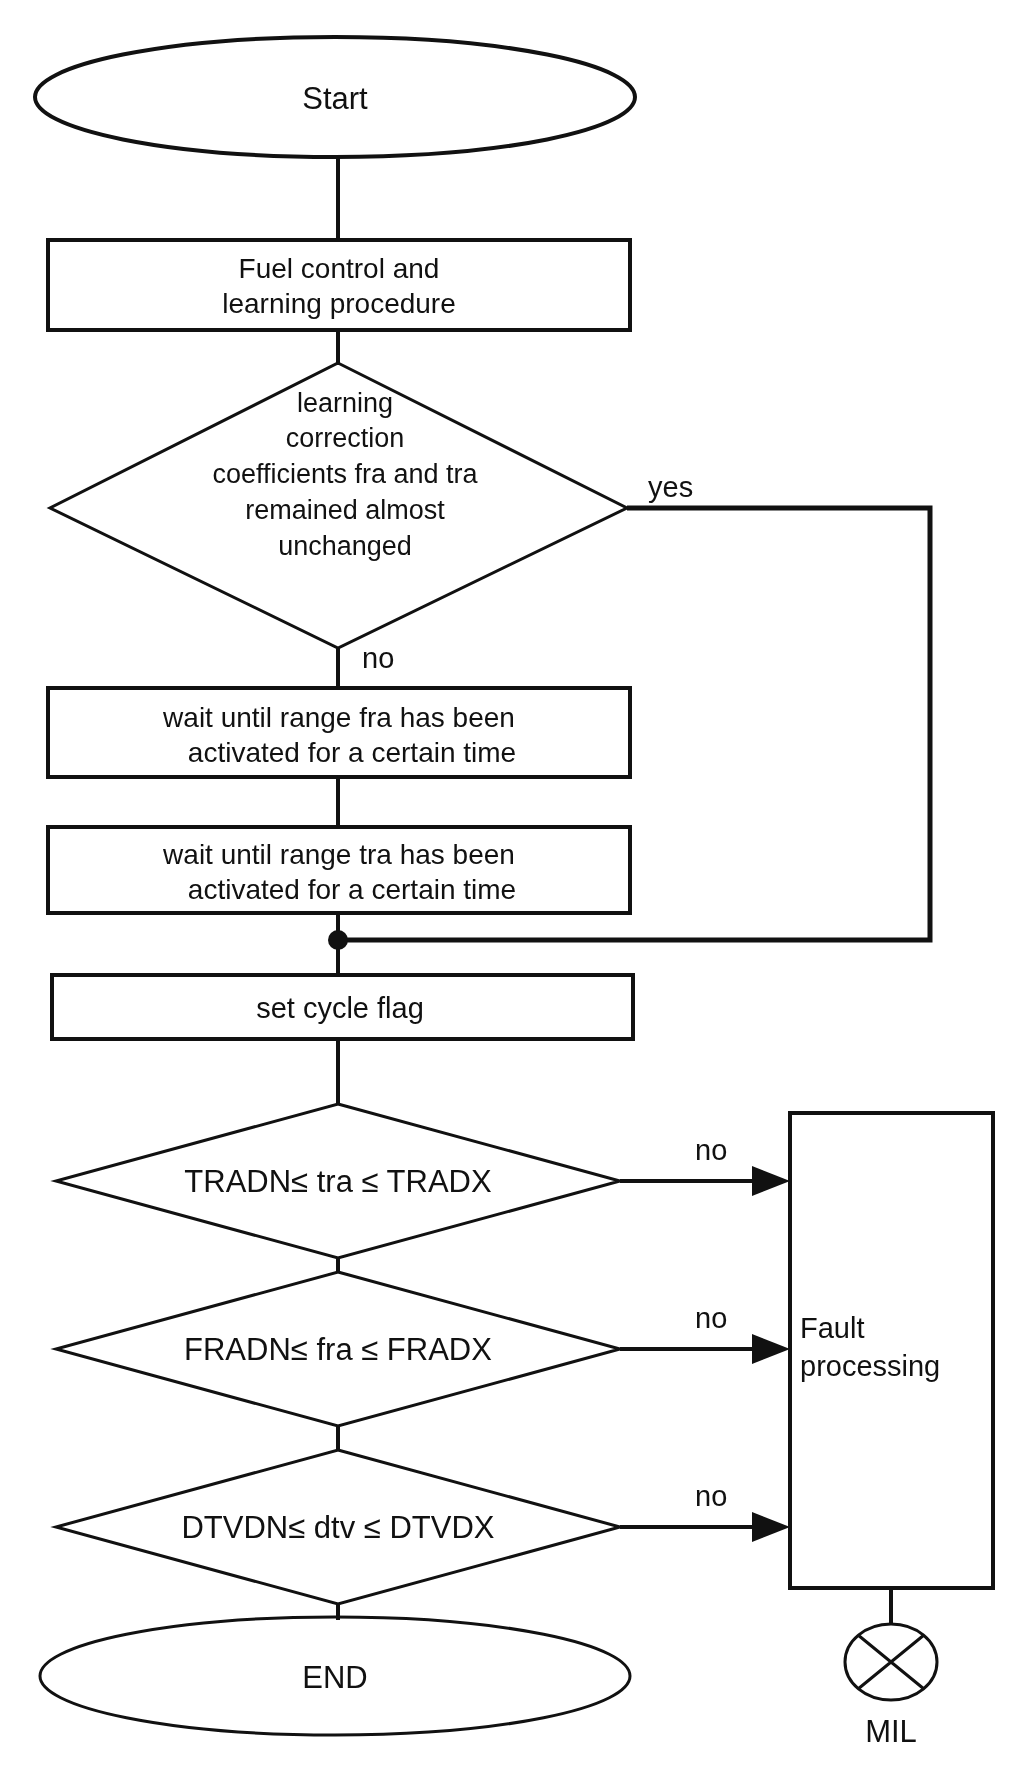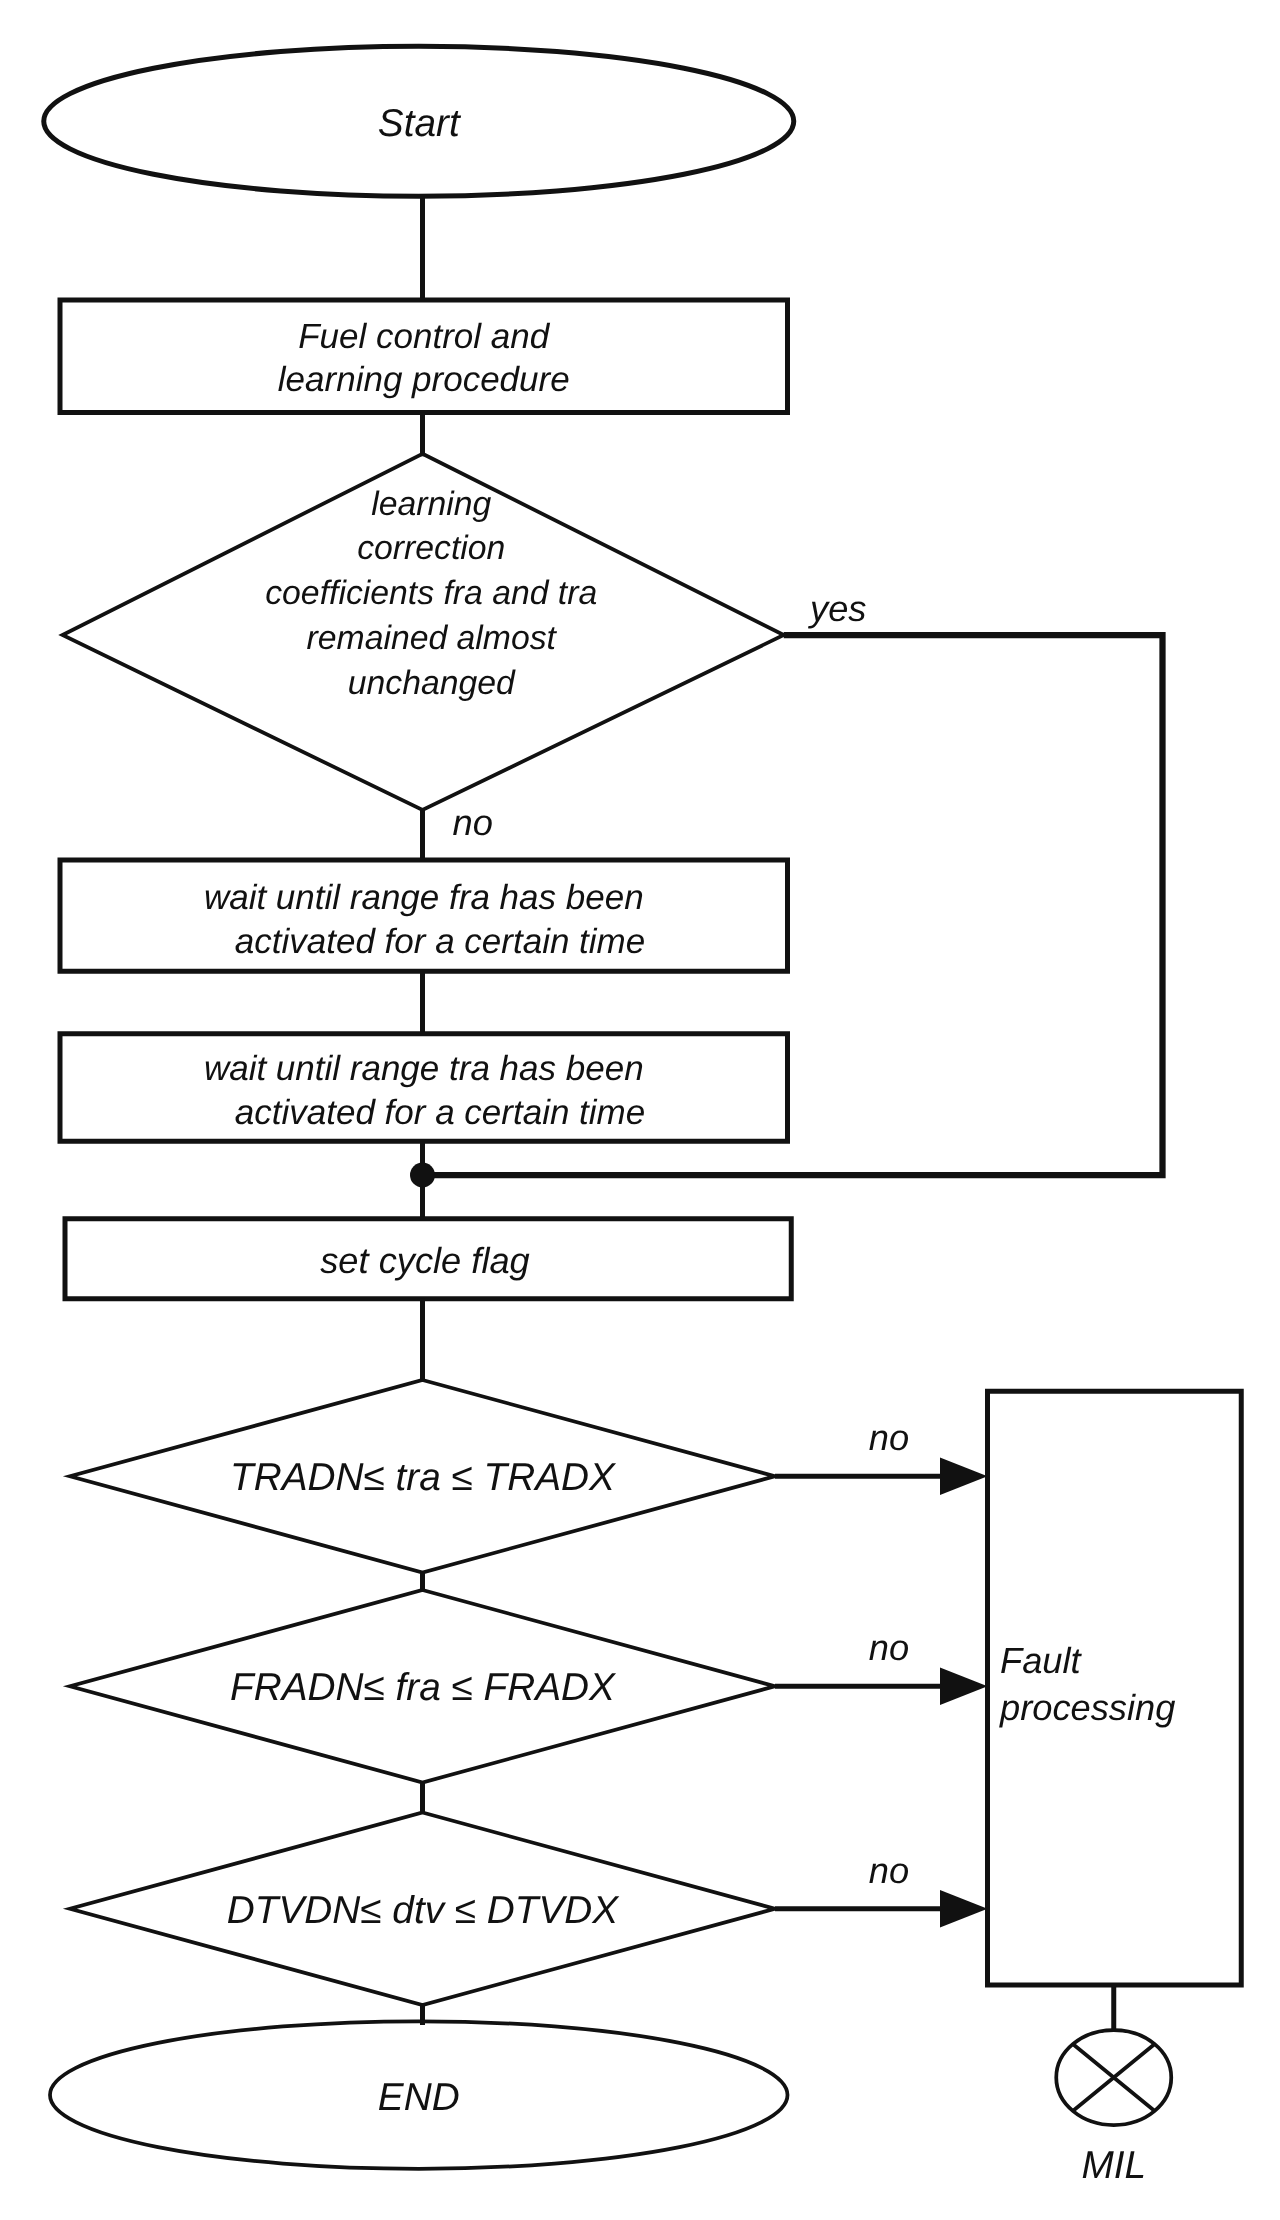--- a/index.html
+++ b/index.html
@@ -6,21 +6,20 @@
     margin: 0;
     padding: 0;
     background: #ffffff;
   }
   .stage {
     position: relative;
     width: 1024px;
     height: 1776px;
     background: #ffffff;
     font-family: "Liberation Sans", "DejaVu Sans", sans-serif;
-    font-style: italic;
   }
   svg { display: block; }
   .shape {
     fill: none;
     stroke: #111111;
     stroke-width: 4;
   }
   .shape-thin {
     fill: none;
     stroke: #111111;

